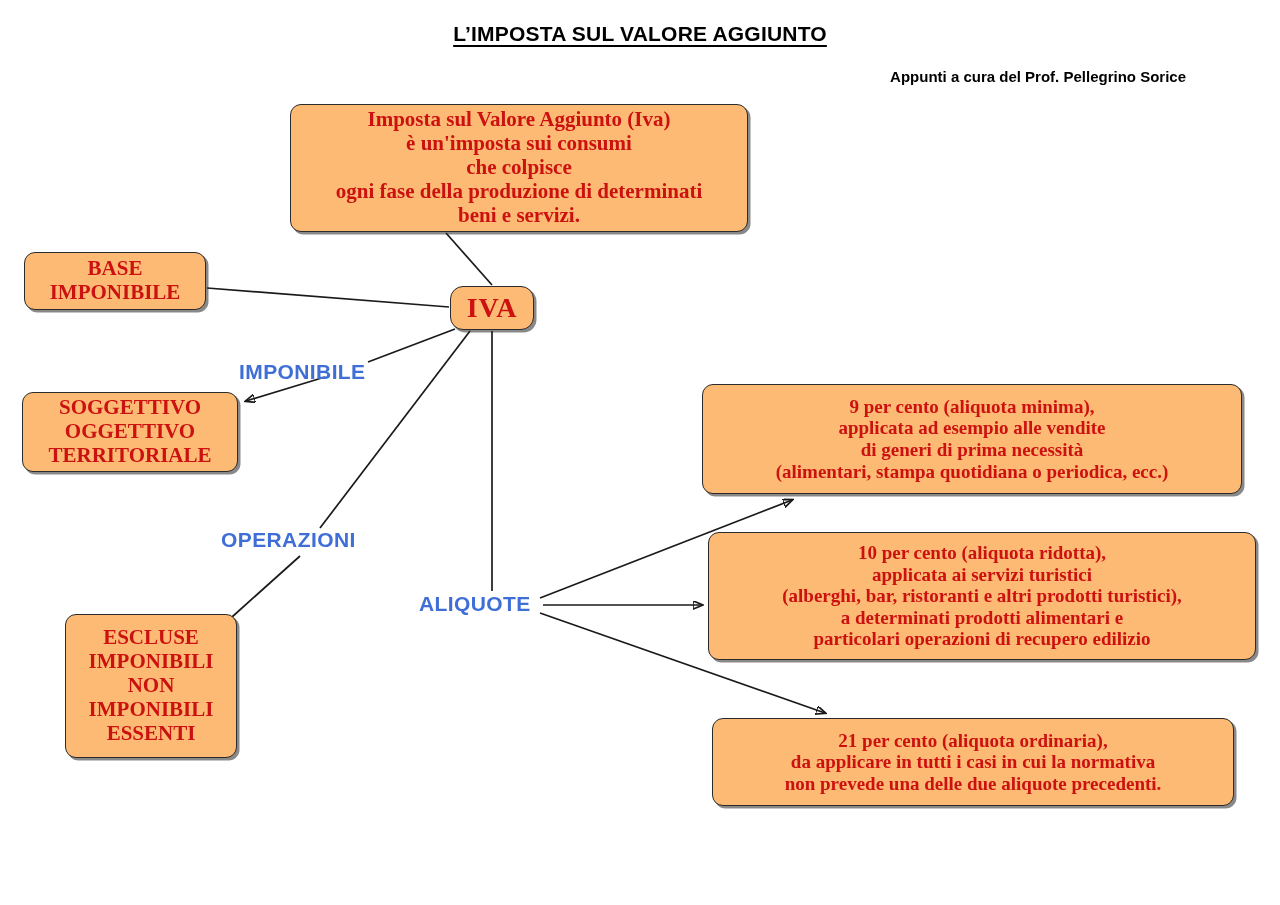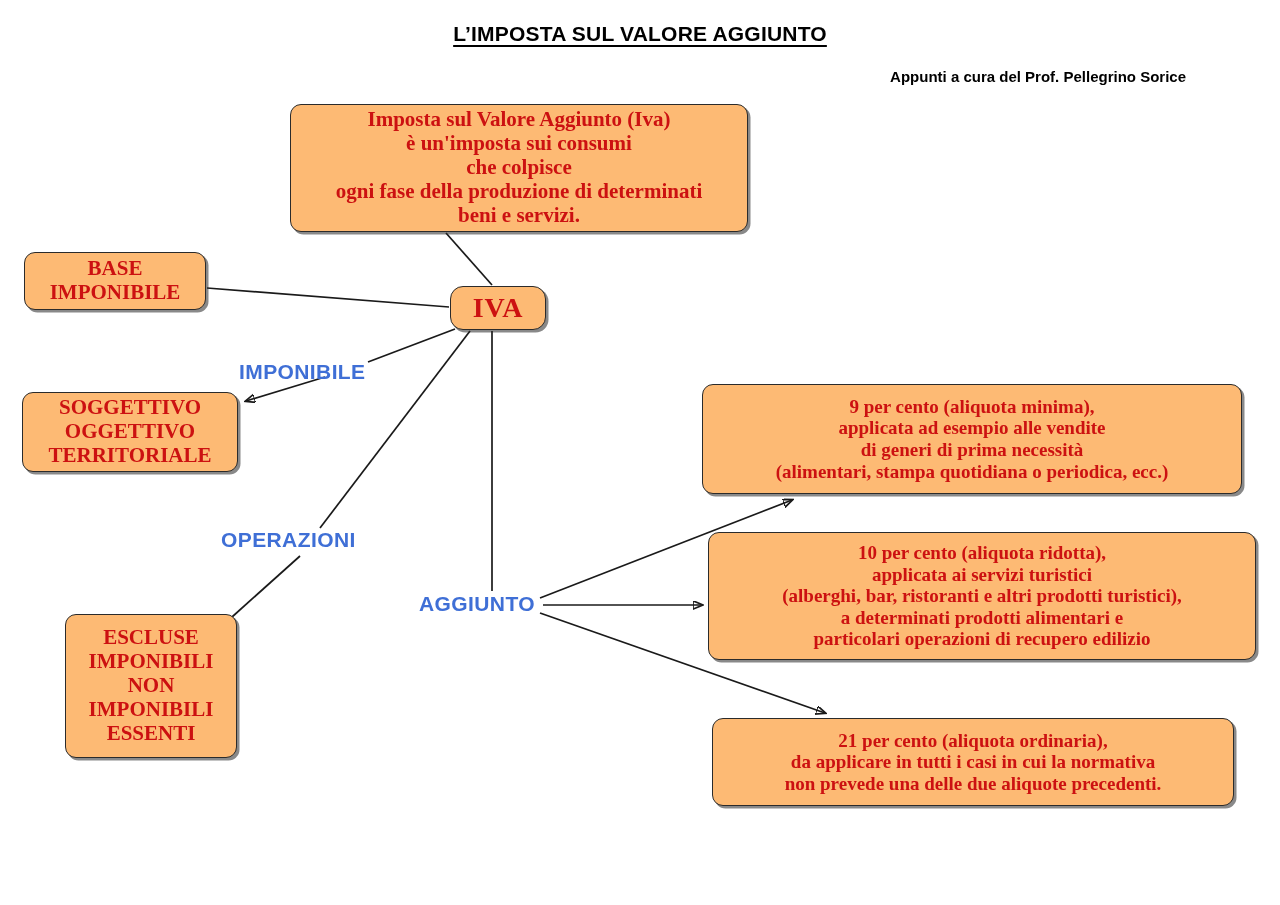--- a/index.html
+++ b/index.html
@@ -50,21 +50,21 @@
   .edge-label{
     position:absolute;z-index:3;
     font-family:"Liberation Sans", sans-serif;
     font-weight:bold;color:#3f6fd6;
     letter-spacing:.4px;white-space:nowrap;
   }
 
   
   #node-definition{left:290px;top:104px;width:458px;height:128px;font-size:21px;}
   #node-base      {left:24px; top:252px;width:182px;height:58px;font-size:21px;}
-  #node-iva       {left:450px;top:286px;width:96px; height:44px;font-size:28px;letter-spacing:1px;}
+  #node-iva       {left:450px;top:286px;width:84px; height:44px;font-size:28px;letter-spacing:1px;}
   #node-presupposti-box{left:22px;top:392px;width:216px;height:80px;font-size:21px;}
   #node-operazioni-box {left:65px;top:614px;width:172px;height:144px;font-size:21px;}
   #node-rate-4    {left:702px;top:384px;width:540px;height:110px;font-size:19px;}
   #node-rate-10   {left:708px;top:532px;width:548px;height:128px;font-size:19px;}
   #node-rate-21   {left:712px;top:718px;width:522px;height:88px;font-size:19px;}
 
   #label-presupposti{left:239px;top:360px;font-size:21px;}
   #label-operazioni {left:221px;top:528px;font-size:21px;}
   #label-aliquote   {left:419px;top:592px;font-size:21px;}
 </style>
@@ -136,15 +136,15 @@
 particolari operazioni di recupero edilizio</div>
 
   <div class="node" id="node-rate-21">21 per cento (aliquota ordinaria),
 da applicare in tutti i casi in cui la normativa
 non prevede una delle due aliquote precedenti.</div>
 
   <div class="edge-label" id="label-presupposti">IMPONIBILE</div>
 
   <div class="edge-label" id="label-operazioni">OPERAZIONI</div>
 
-  <div class="edge-label" id="label-aliquote">AGGIUNTO</div>
+  <div class="edge-label" id="label-aliquote">ALIQUOTE</div>
 
 </div>
 
 </body></html>

